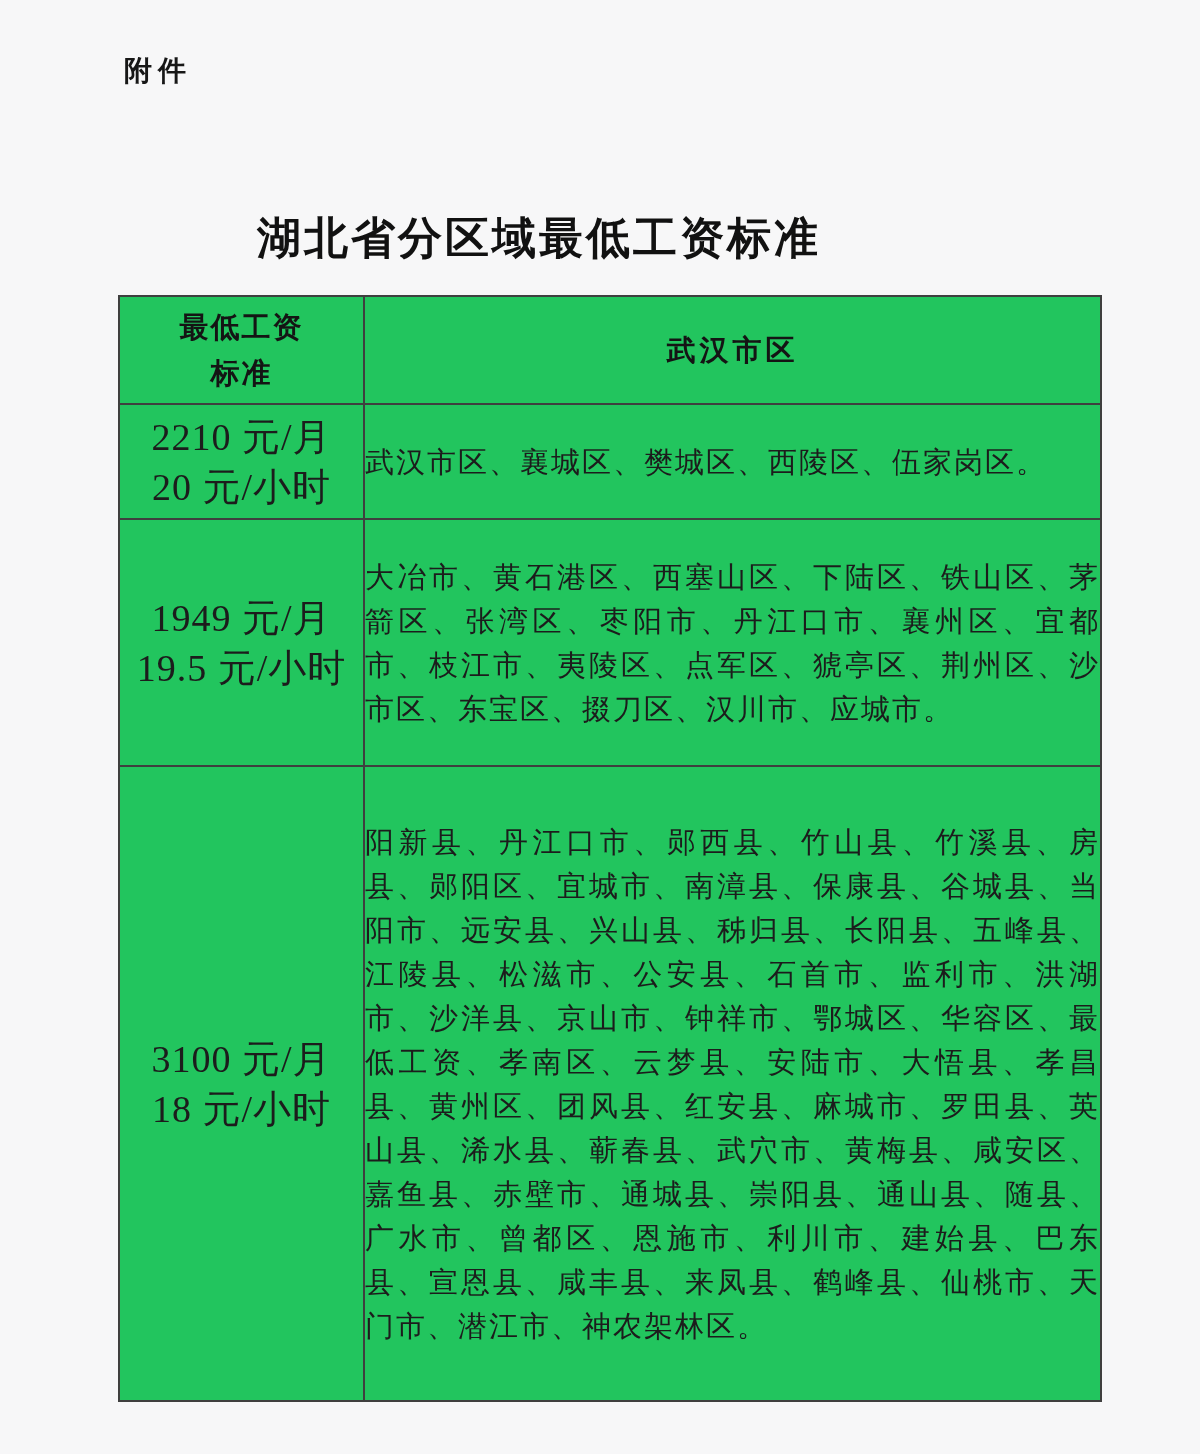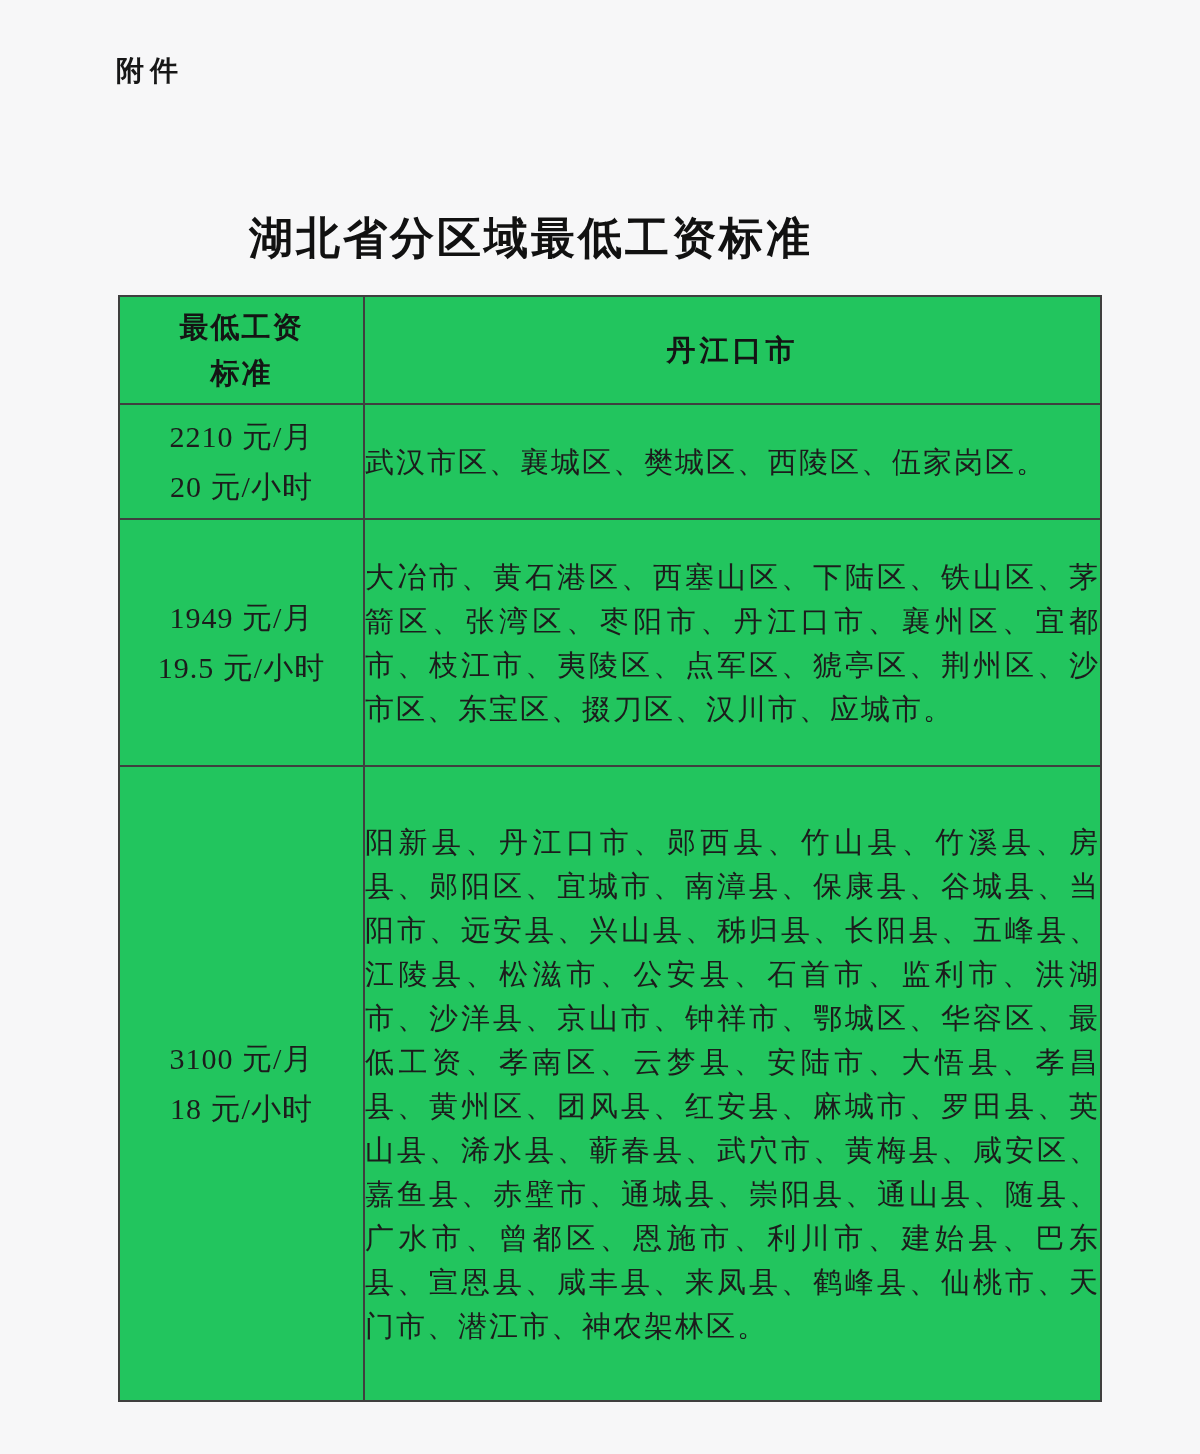--- a/index.html
+++ b/index.html
@@ -10,31 +10,31 @@
     width: 1200px;
     height: 1454px;
     background: #f7f7f8;
     color: #1b1b1b;
     font-family: "Liberation Serif", serif;
     position: relative;
     overflow: hidden;
   }
   .attachment-label {
     position: absolute;
-    left: 116px;
+    left: 124px;
     top: 52px;
     font-family: Liberation Sans, sans-serif;
     font-weight: bold;
     font-size: 28px;
     letter-spacing: 6px;
     color: #171717;
   }
   .page-title {
     position: absolute;
-    left: 0;
+    left: 8px;
     top: 180px;
     width: 1062px;
     text-align: center;
     font-family: Liberation Serif, serif;
     font-weight: bold;
     font-size: 44px;
     letter-spacing: 3px;
     color: #111;
   }
   table.wage-table {
@@ -65,21 +65,21 @@
     color: #141414;
   }
   .th-wage { white-space: pre-line; letter-spacing: 2px; }
   .th-scope { letter-spacing: 4px; }
   .row-1 { height: 115px; }
   .row-2 { height: 247px; }
   .row-3 { height: 635px; }
   .wage-cell {
     text-align: center;
     vertical-align: middle;
-    font-size: 30px;
+    font-size: 38px;
     line-height: 50px;
     letter-spacing: 1px;
     color: #1c1c1c;
   }
   .wage-cell .wage-line { display: block; }
   .scope-cell {
     vertical-align: middle;
     font-size: 29px;
     line-height: 44px;
     color: #1c1c1c;
@@ -97,21 +97,21 @@
 
 <div class="attachment-label">附件</div>
 
 <h1 class="page-title">湖北省分区域最低工资标准</h1>
 
 <table class="wage-table">
   <thead>
     <tr class="header-row">
       <th class="col-wage th-wage">最低工资
 标准</th>
-      <th class="col-scope th-scope">丹江口市</th>
+      <th class="col-scope th-scope">武汉市区</th>
     </tr>
   </thead>
   <tbody>
     <tr class="row-1">
       <td class="wage-cell">
         <span class="wage-line">2210 元/月</span>
         <span class="wage-line">20 元/小时</span>
       </td>
       <td class="scope-cell">
         <div class="scope-text">武汉市区、襄城区、樊城区、西陵区、伍家岗区。</div>

